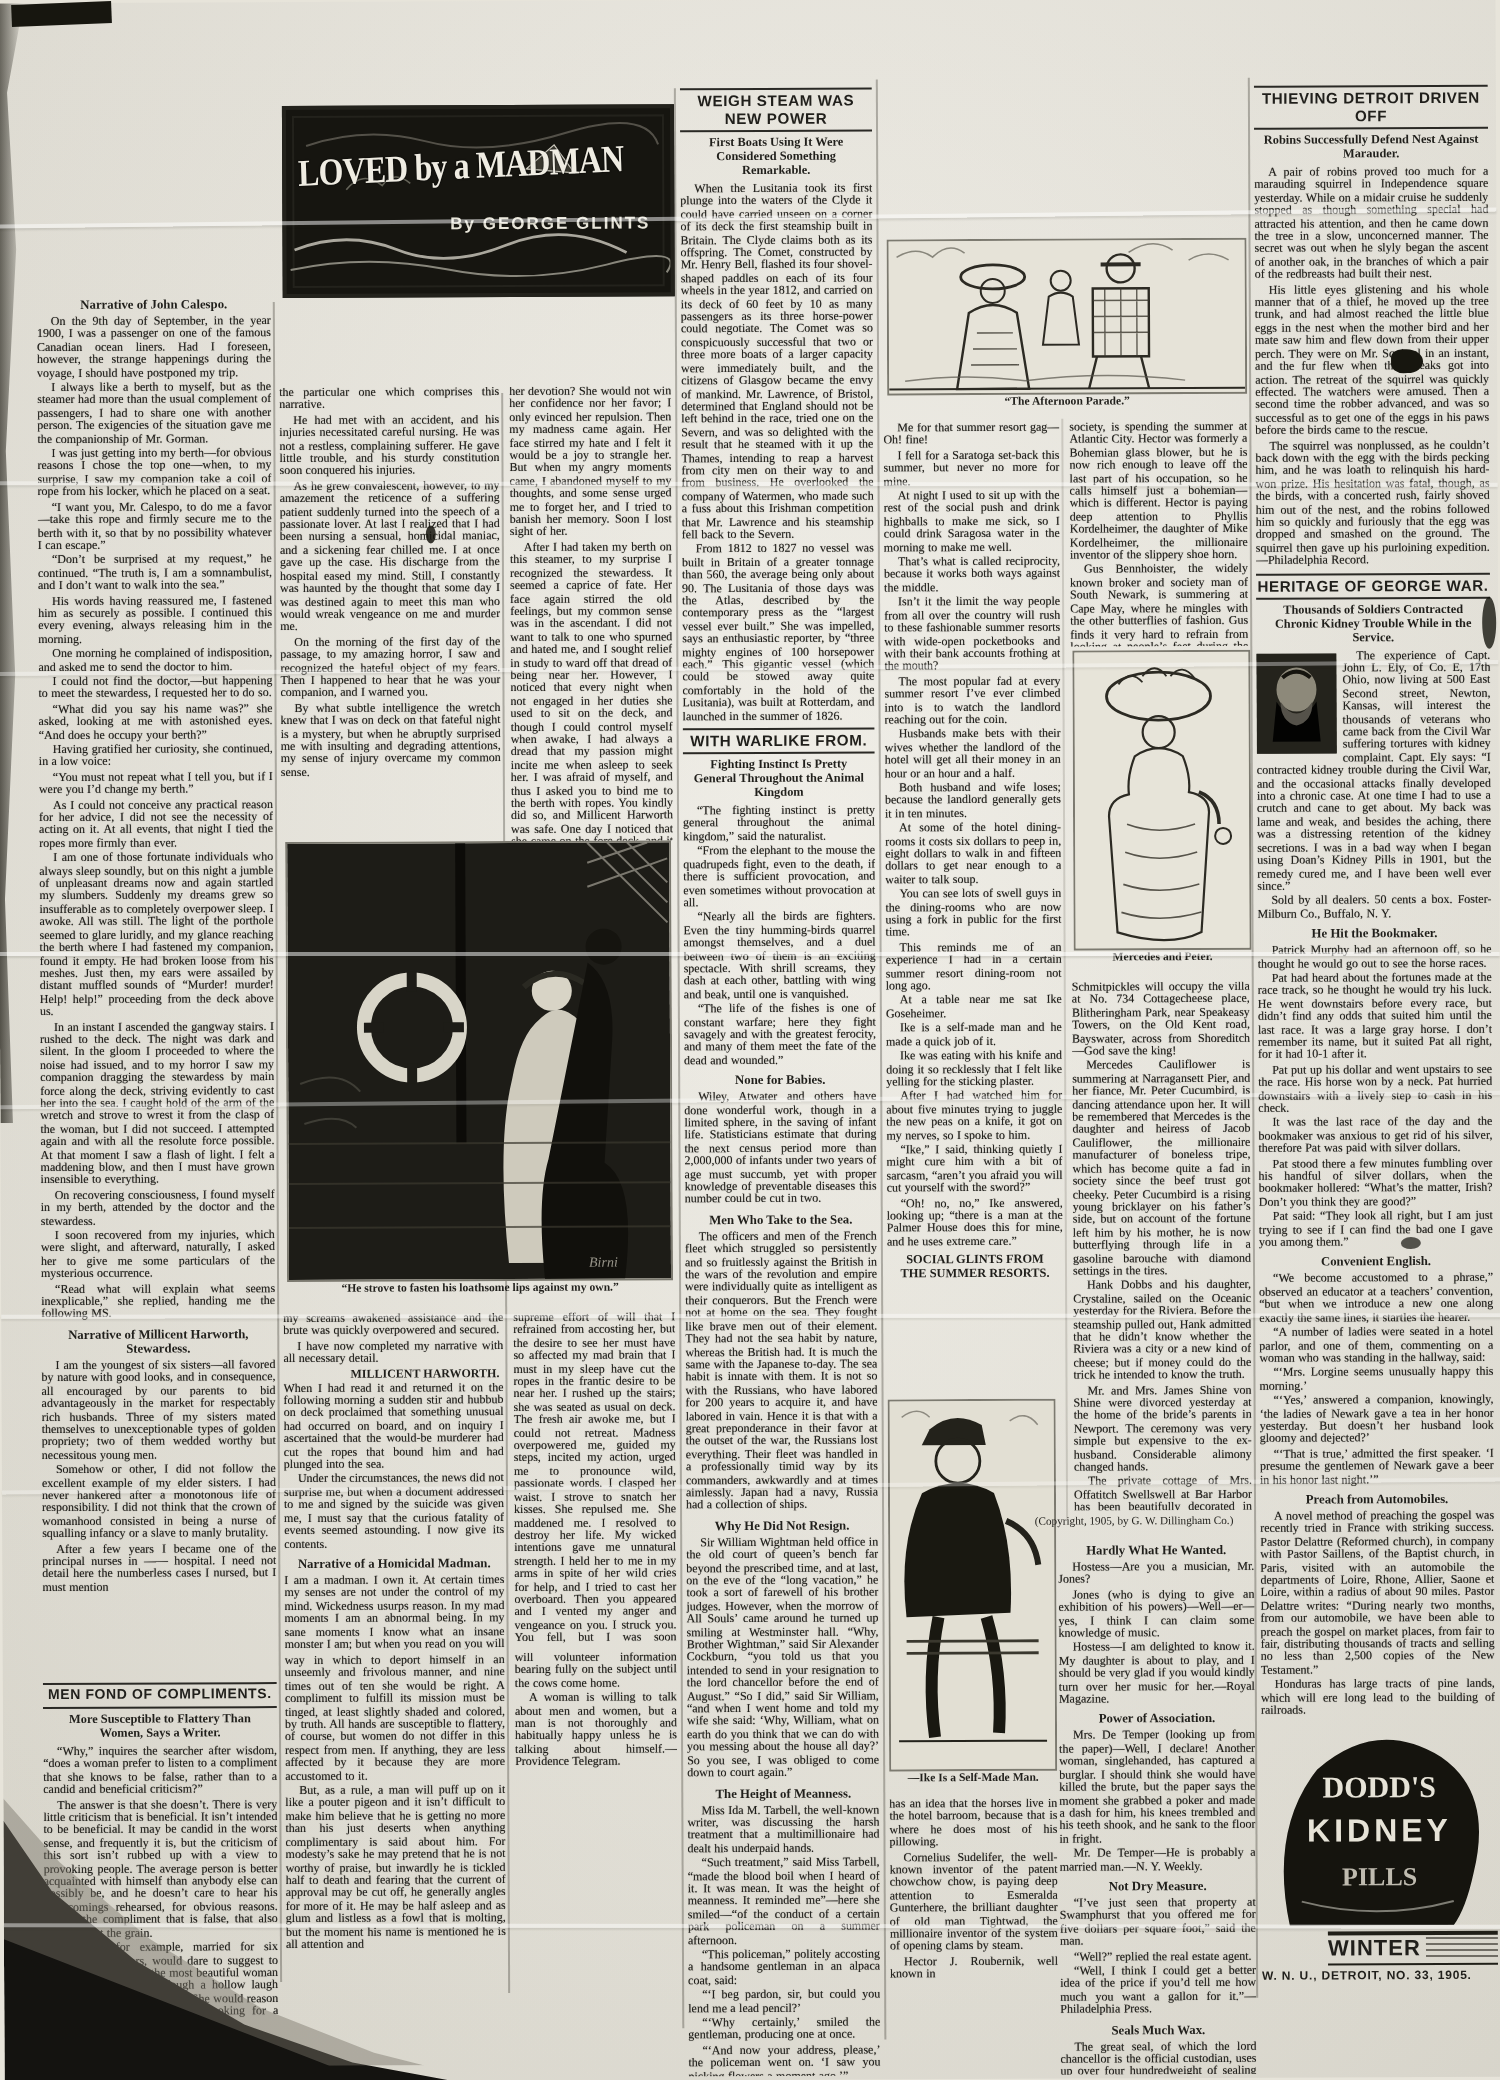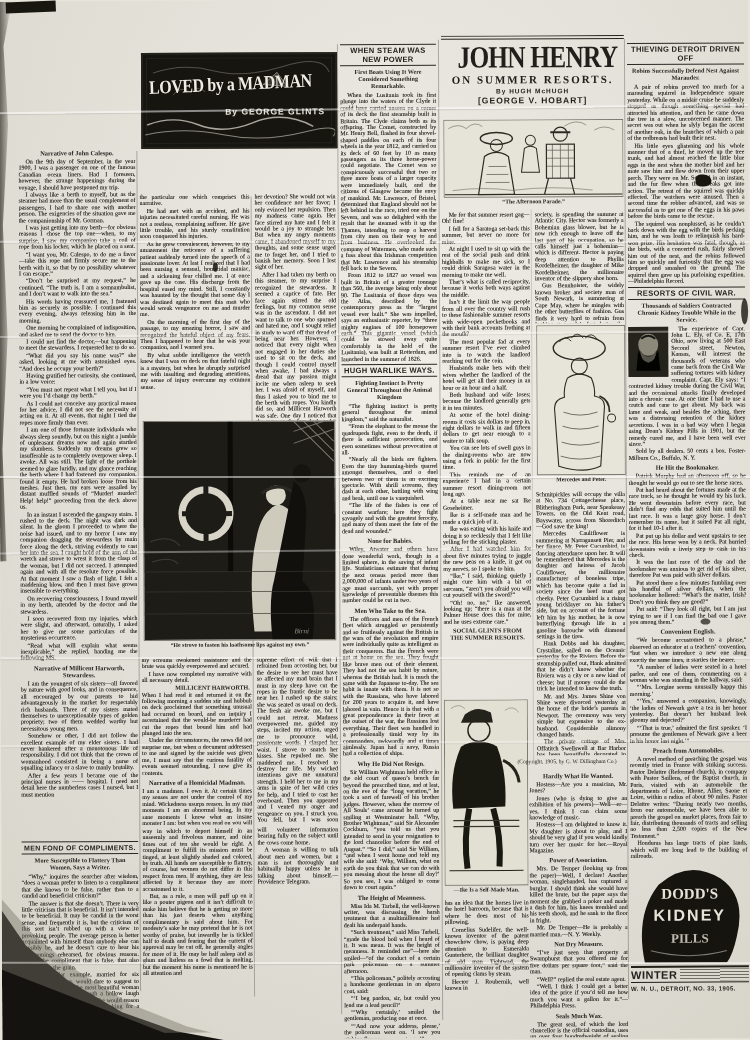--- a/index.html
+++ b/index.html
@@ -174,27 +174,27 @@
   </div>
 
   <div class="blk cont" style="left:256px;top:826px;width:81px;height:78px;">
     <div>
           <p class="para">will volunteer information bearing fully on the subject until the cows come home.</p>
           <p class="para">A woman is willing to talk about men and women, but a man is not thoroughly and habitually happy unless he is talking about himself.—Providence Telegram.</p>
         </div>
   </div>
 
   <div class="blk" style="left:342px;top:42px;width:96px;height:996px;">
-    <div class="art-head">WHEN STEAM WAS NEW POWER</div>
+    <div class="art-head">WEIGH STEAM WAS NEW POWER</div>
     <div class="deck">First Boats Using It Were Considered Something Remarkable.</div>
     <div>
           <p class="para">When the Lusitania took its first plunge into the waters of the Clyde it could have carried unseen on a corner of its deck the first steamship built in Britain. The Clyde claims both as its offspring. The Comet, constructed by Mr. Henry Bell, flashed its four shovel-shaped paddles on each of its four wheels in the year 1812, and carried on its deck of 60 feet by 10 as many passengers as its three horse-power could negotiate. The Comet was so conspicuously successful that two or three more boats of a larger capacity were immediately built, and the citizens of Glasgow became the envy of mankind. Mr. Lawrence, of Bristol, determined that England should not be left behind in the race, tried one on the Severn, and was so delighted with the result that he steamed with it up the Thames, intending to reap a harvest from city men on their way to and from business. He overlooked the company of Watermen, who made such a fuss about this Irishman competition that Mr. Lawrence and his steamship fell back to the Severn.</p>
           <p class="para">From 1812 to 1827 no vessel was built in Britain of a greater tonnage than 560, the average being only about 90. The Lusitania of those days was the Atlas, described by the contemporary press as the “largest vessel ever built.” She was impelled, says an enthusiastic reporter, by “three mighty engines of 100 horsepower each.” This gigantic vessel (which could be stowed away quite comfortably in the hold of the Lusitania), was built at Rotterdam, and launched in the summer of 1826.</p>
         </div>
-    <div class="art-head">HUGH WARLIKE WAYS.</div>
+    <div class="art-head">WITH WARLIKE FROM.</div>
     <div class="deck">Fighting Instinct Is Pretty General Throughout the Animal Kingdom</div>
     <div>
           <p class="para">“The fighting instinct is pretty general throughout the animal kingdom,” said the naturalist.</p>
           <p class="para">“From the elephant to the mouse the quadrupeds fight, even to the death, if there is sufficient provocation, and even sometimes without provocation at all.</p>
           <p class="para">“Nearly all the birds are fighters. Even the tiny humming-birds quarrel amongst themselves, and a duel between two of them is an exciting spectacle. With shrill screams, they dash at each other, battling with wing and beak, until one is vanquished.</p>
           <p class="para">“The life of the fishes is one of constant warfare; here they fight savagely and with the greatest ferocity, and many of them meet the fate of the dead and wounded.”</p>
         </div>
     <div class="story-head">None for Babies.</div>
     <div>
           <p class="para">Wiley, Atwater and others have done wonderful work, though in a limited sphere, in the saving of infant life. Statisticians estimate that during the next census period more than 2,000,000 of infants under two years of age must succumb, yet with proper knowledge of preventable diseases this number could be cut in two.</p>
@@ -212,27 +212,20 @@
           <p class="para">Miss Ida M. Tarbell, the well-known writer, was discussing the harsh treatment that a multimillionaire had dealt his underpaid hands.</p>
           <p class="para">“Such treatment,” said Miss Tarbell, “made the blood boil when I heard of it. It was mean. It was the height of meanness. It reminded me”—here she smiled—“of the conduct of a certain park policeman on a summer afternoon.</p>
           <p class="para">“This policeman,” politely accosting a handsome gentleman in an alpaca coat, said:</p>
           <p class="para">“‘I beg pardon, sir, but could you lend me a lead pencil?’</p>
           <p class="para">“‘Why certainly,’ smiled the gentleman, producing one at once.</p>
           <p class="para">“‘And now your address, please,’ the policeman went on. ‘I saw you picking flowers a moment ago.’”</p>
         </div>
 
   </div>
 
-  <div class="blk" style="left:443px;top:36px;width:183px;height:82px;">
-    <div class="dbl"></div>
-    <div class="jh-title">JOHN HENRY</div>
-    <div class="jh-sub">ON SUMMER RESORTS.</div>
-    <div class="jh-by">By HUGH McHUGH</div>
-    <div class="jh-by2">[GEORGE V. HOBART]</div>
-  </div>
 
   <div class="blk" style="left:445px;top:120px;width:180px;height:90px;">
     <svg class="illo" width="178" height="76" viewBox="0 0 178 76" style="display:block;">
       <rect width="178" height="76" fill="#e6e3d8"></rect>
       <path d="M4 8 q10 -6 18 0 q8 -8 16 -2 M120 6 q12 -8 22 -1 M150 10 q10 -6 20 0" stroke="#4a473d" stroke-width=".8" fill="none" opacity=".6"></path>
       <ellipse cx="52" cy="18" rx="16" ry="6" fill="none" stroke="#2c2a23" stroke-width="1.4"></ellipse>
       <circle cx="52" cy="25" r="6" fill="none" stroke="#2c2a23" stroke-width="1"></circle>
       <path d="M40 36 q12 -8 24 0 l6 38 h-36 z" fill="none" stroke="#2c2a23" stroke-width="1.2"></path>
       <path d="M44 46 h18 M42 54 h22 M41 62 h24" stroke="#56534a" stroke-width=".7"></path>
       <circle cx="116" cy="14" r="7" fill="none" stroke="#2c2a23" stroke-width="1.2"></circle>
@@ -351,21 +344,21 @@
   </div>
 
   <div class="blk" style="left:629px;top:42px;width:117px;height:820px;">
     <div class="art-head">THIEVING DETROIT DRIVEN OFF</div>
     <div class="deck">Robins Successfully Defend Nest Against Marauder.</div>
     <div>
           <p class="para">A pair of robins proved too much for a marauding squirrel in Independence square yesterday. While on a midair cruise he suddenly stopped as though something special had attracted his attention, and then he came down the tree in a slow, unconcerned manner. The secret was out when he slyly began the ascent of another oak, in the branches of which a pair of the redbreasts had built their nest.</p>
           <p class="para">His little eyes glistening and his whole manner that of a thief, he moved up the tree trunk, and had almost reached the little blue eggs in the nest when the mother bird and her mate saw him and flew down from their upper perch. They were on Mr. Squirrel in an instant, and the fur flew when their beaks got into action. The retreat of the squirrel was quickly effected. The watchers were amused. Then a second time the robber advanced, and was so successful as to get one of the eggs in his paws before the birds came to the rescue.</p>
           <p class="para">The squirrel was nonplussed, as he couldn’t back down with the egg with the birds pecking him, and he was loath to relinquish his hard-won prize. His hesitation was fatal, though, as the birds, with a concerted rush, fairly shoved him out of the nest, and the robins followed him so quickly and furiously that the egg was dropped and smashed on the ground. The squirrel then gave up his purloining expedition.—Philadelphia Record.</p>
         </div>
-    <div class="art-head">RESORTS OF CIVIL WAR.</div>
+    <div class="art-head">HERITAGE OF GEORGE WAR.</div>
     <div class="deck">Thousands of Soldiers Contracted Chronic Kidney Trouble While in the Service.</div>
     <svg width="40" height="50" viewBox="0 0 40 50" style="float:left;margin:1px 3px 1px 0;background:#24231c;">
       <rect width="40" height="50" fill="#24231c"></rect>
       <ellipse cx="20" cy="18" rx="10" ry="11" fill="#8d897a"></ellipse>
       <path d="M10 24 q10 16 20 0 l2 20 h-24 z" fill="#43413​6" opacity=".9"></path>
       <path d="M12 24 q8 12 16 0 q0 10 -8 12 q-8 -2 -8 -12z" fill="#55524a"></path>
       <path d="M13 12 q7 -6 14 0" stroke="#15140e" stroke-width="2" fill="none"></path>
     </svg>
     <div>
           <p class="para">The experience of Capt. John L. Ely, of Co. E, 17th Ohio, now living at 500 East Second street, Newton, Kansas, will interest the thousands of veterans who came back from the Civil War suffering tortures with kidney complaint. Capt. Ely says: “I contracted kidney trouble during the Civil War, and the occasional attacks finally developed into a chronic case. At one time I had to use a crutch and cane to get about. My back was lame and weak, and besides the aching, there was a distressing retention of the kidney secretions. I was in a bad way when I began using Doan’s Kidney Pills in 1901, but the remedy cured me, and I have been well ever since.”</p>
@@ -396,21 +389,21 @@
   </div>
 
   <div class="blk" style="left:629px;top:864px;width:118px;height:140px;">
     <svg width="118" height="100" viewBox="0 0 118 100" style="display:block;">
       <path d="M14 100 q-10 -48 14 -78 q30 -26 62 -6 q26 18 16 58 q-4 18 -10 26 z" fill="#15140e"></path>
       <text x="59" y="36" text-anchor="middle" fill="#e6e3d7" font-size="15" font-family="Liberation Serif, serif" font-weight="bold">DODD'S</text>
       <text x="59" y="58" text-anchor="middle" fill="#e6e3d7" font-size="16" font-family="Liberation Sans, sans-serif" font-weight="bold" letter-spacing="2">KIDNEY</text>
       <text x="59" y="80" text-anchor="middle" fill="#ddd9cc" font-size="13" font-family="Liberation Serif, serif" font-weight="bold" opacity=".85">PILLS</text>
       <path d="M20 88 q38 10 76 0" stroke="#e6e3d7" stroke-width="1" fill="none" opacity=".5"></path>
     </svg>
-    <div style="display:flex;align-items:center;gap:3px;margin-top:3px;border-top:2px solid #201f18;border-bottom:1px solid #201f18;padding:1px 0;">
+    <div style="display:flex;align-items:center;gap:3px;margin-top:3px;border-top:2px solid #201f18;border-bottom:1px solid #201f18;padding:1px 0;margin-left:33px;">
       <span class="winter">WINTER</span>
       <span class="micro" style="flex:1;height:12px;"></span>
     </div>
     <div class="imprint" style="margin-top:3px;">W. N. U., DETROIT, NO. 33, 1905.</div>
   </div>
 
   <div style="position:absolute;left:0;top:0;width:14px;height:560px;background:linear-gradient(90deg,#24221a,rgba(36,34,26,0));clip-path:polygon(0 0,100% 0,40% 8%,70% 22%,30% 40%,60% 60%,20% 80%,45% 100%,0 100%);opacity:.75;"></div>
   <div style="position:absolute;left:8px;top:0;width:50px;height:11px;background:#17160f;transform:rotate(-2deg);"></div>
   <div style="position:absolute;left:0;top:880px;width:300px;height:160px;background:#141310;clip-path:polygon(0 18%,8% 40%,22% 62%,40% 82%,58% 94%,75% 100%,0 100%);"></div>
   <div style="position:absolute;left:0;top:872px;width:280px;height:160px;background:rgba(120,116,104,.45);clip-path:polygon(0 16%,10% 36%,26% 60%,46% 82%,66% 96%,75% 100%,58% 100%,0 60%);"></div>

